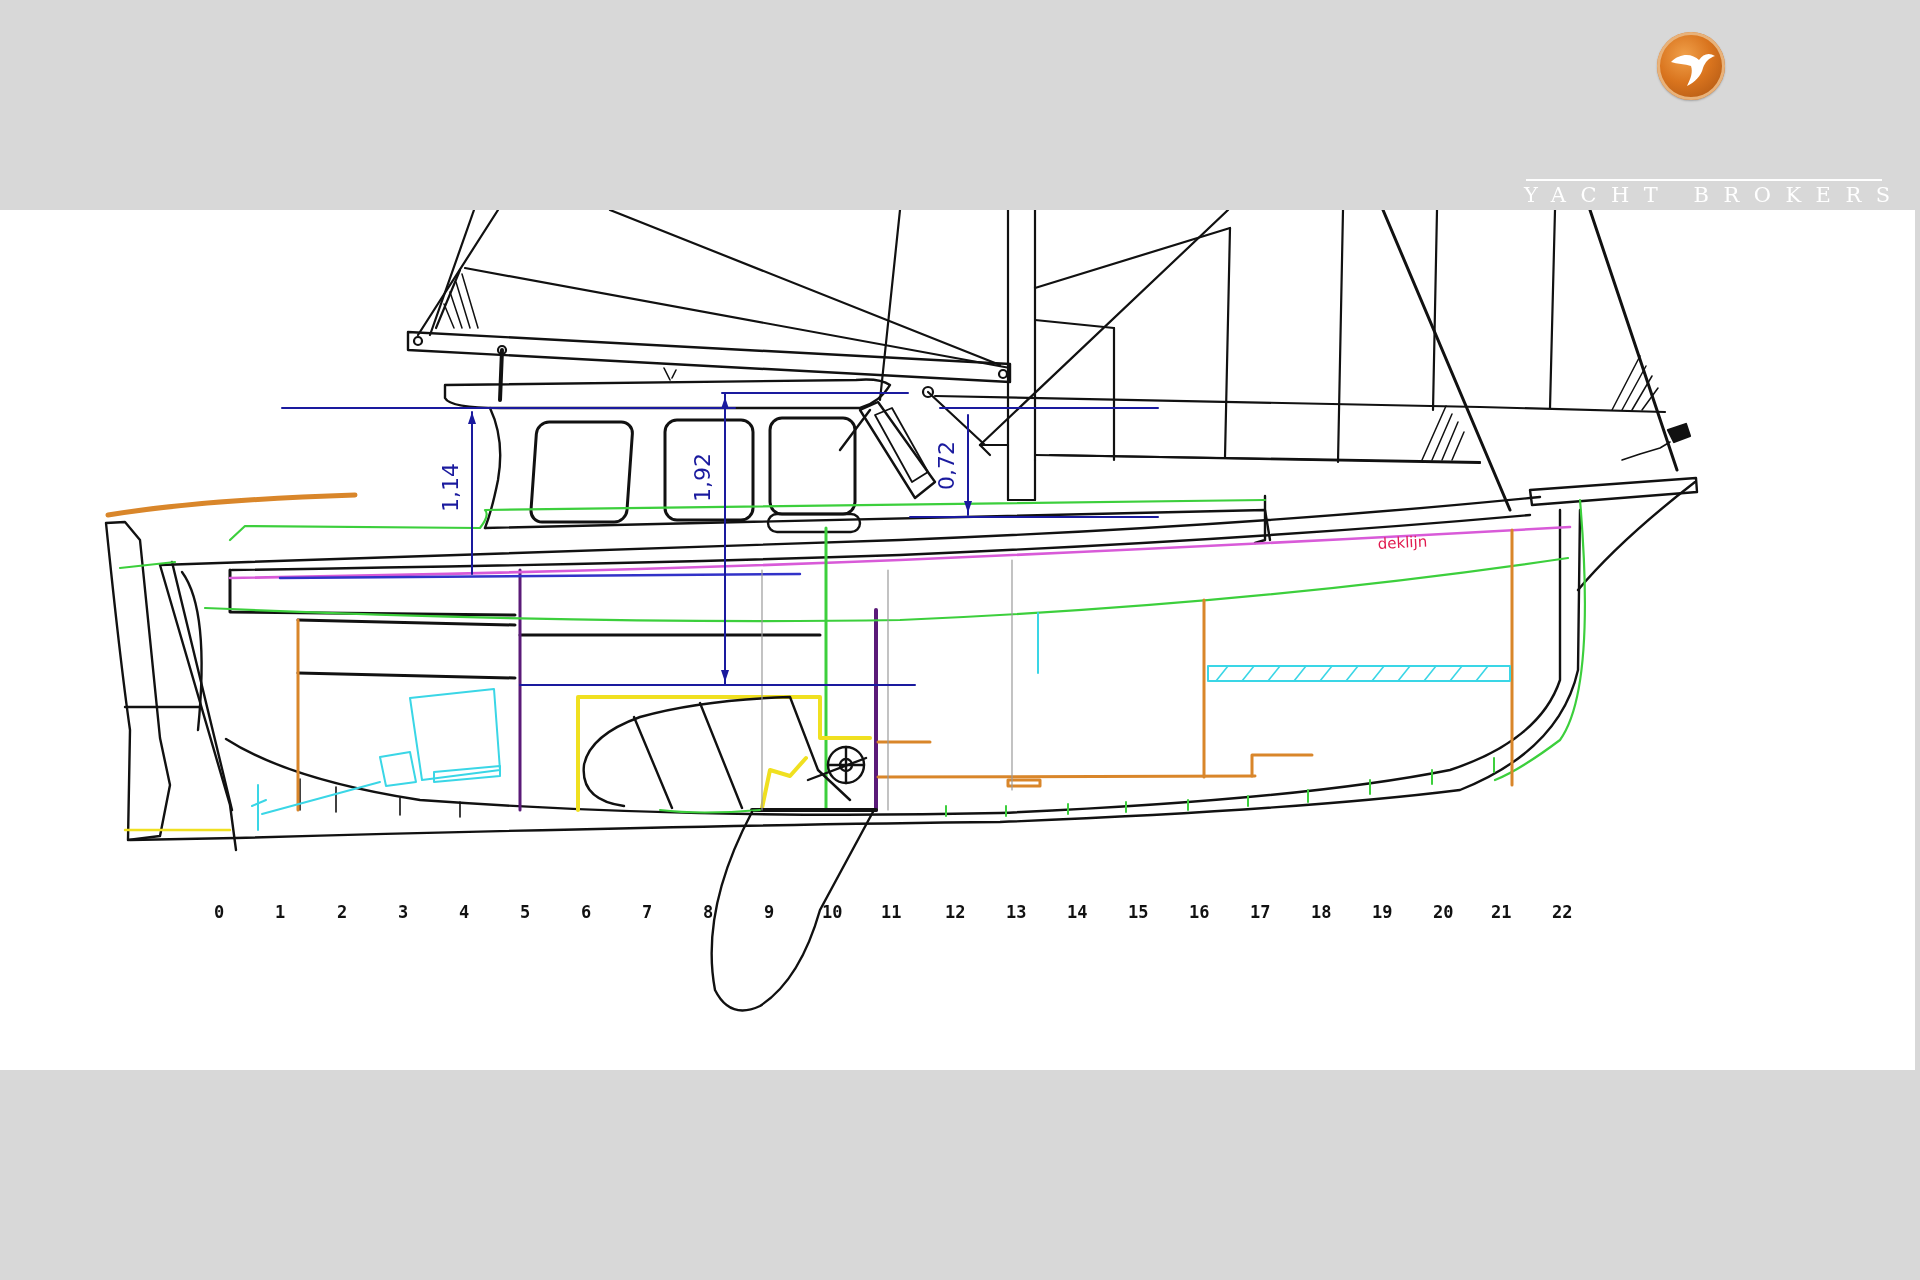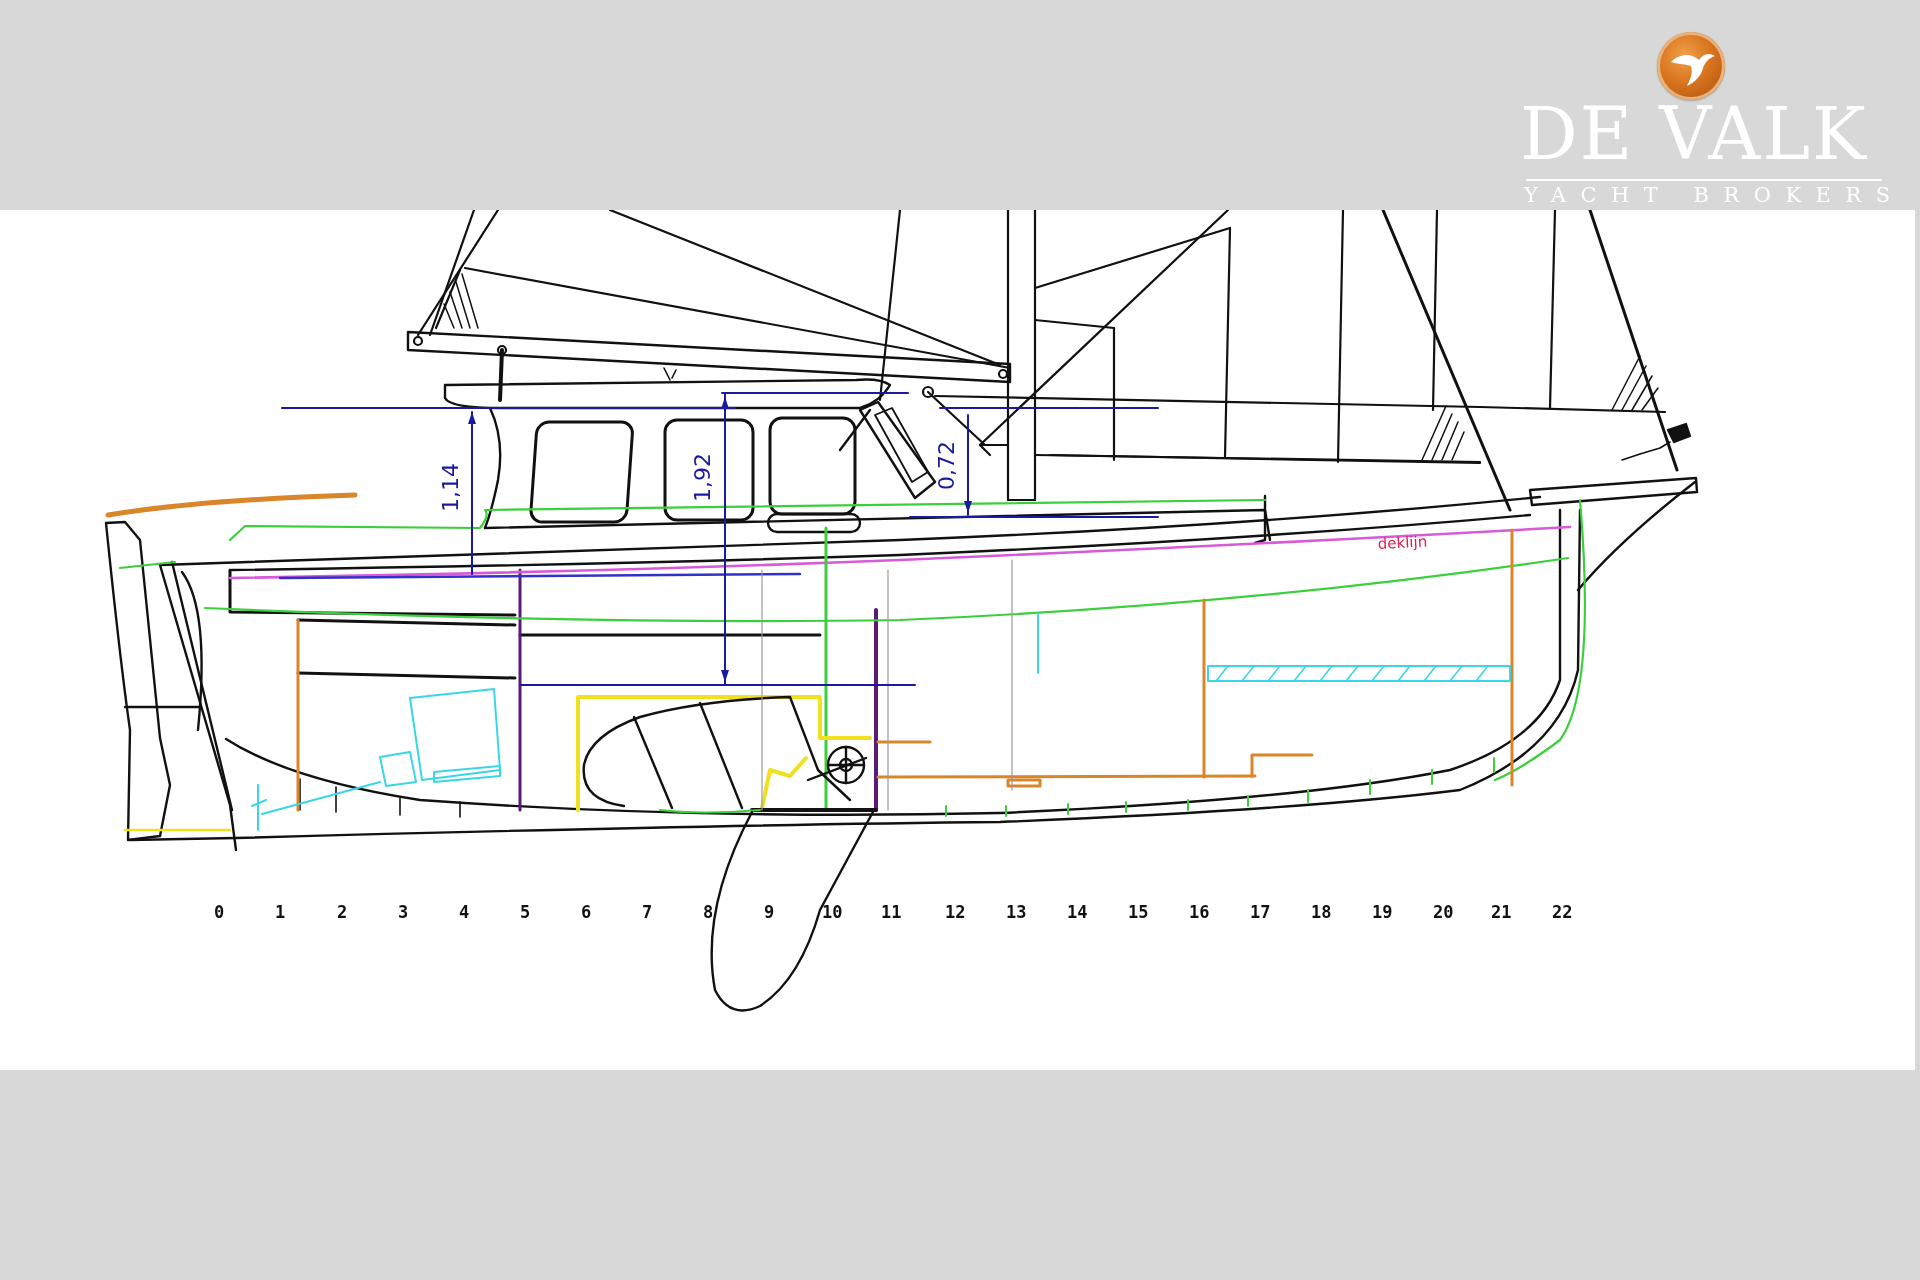--- a/index.html
+++ b/index.html
@@ -44,21 +44,20 @@
 </style>
 </head>
 <body>
 
 <div class="logo">
   <div class="logo-emblem">
     <svg width="68" height="68" viewBox="0 0 68 68">
       <path d="M14 30 C24 20, 36 22, 42 28 C46 22, 52 20, 58 24 C52 26, 48 30, 46 36 C44 44, 38 50, 30 54 C34 46, 36 40, 34 34 C28 32, 20 32, 14 30 Z" fill="#ffffff"></path>
     </svg>
   </div>
-  <div class="logo-name">DE VALK</div>
   <div class="logo-rule"></div>
   <div class="logo-tag">YACHT BROKERS</div>
 </div>
 
 <div class="panel">
 <svg width="1915" height="860" viewBox="0 0 1915 860">
   <g fill="none" stroke-linecap="round" stroke-linejoin="round">
 
     <g stroke="#111" stroke-width="2.2">
 

